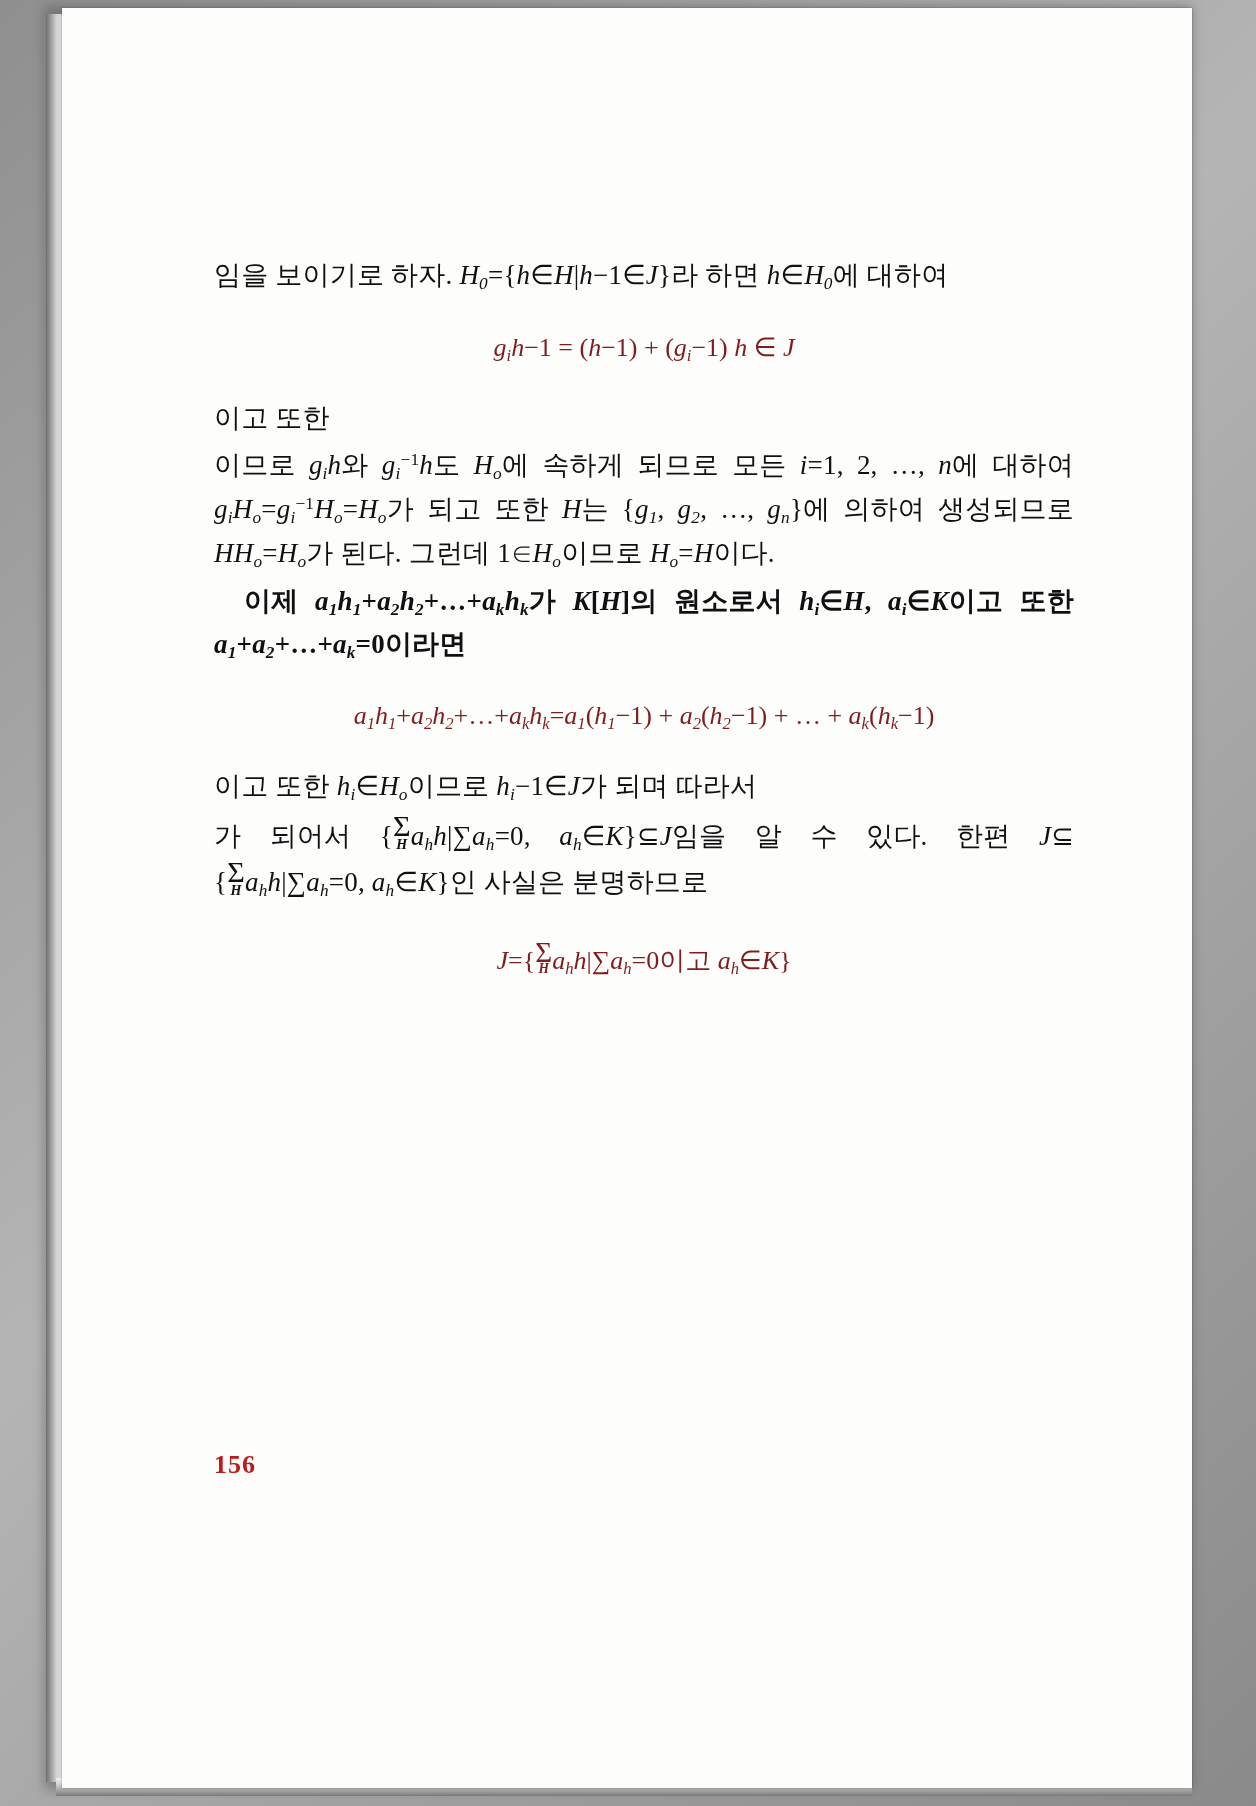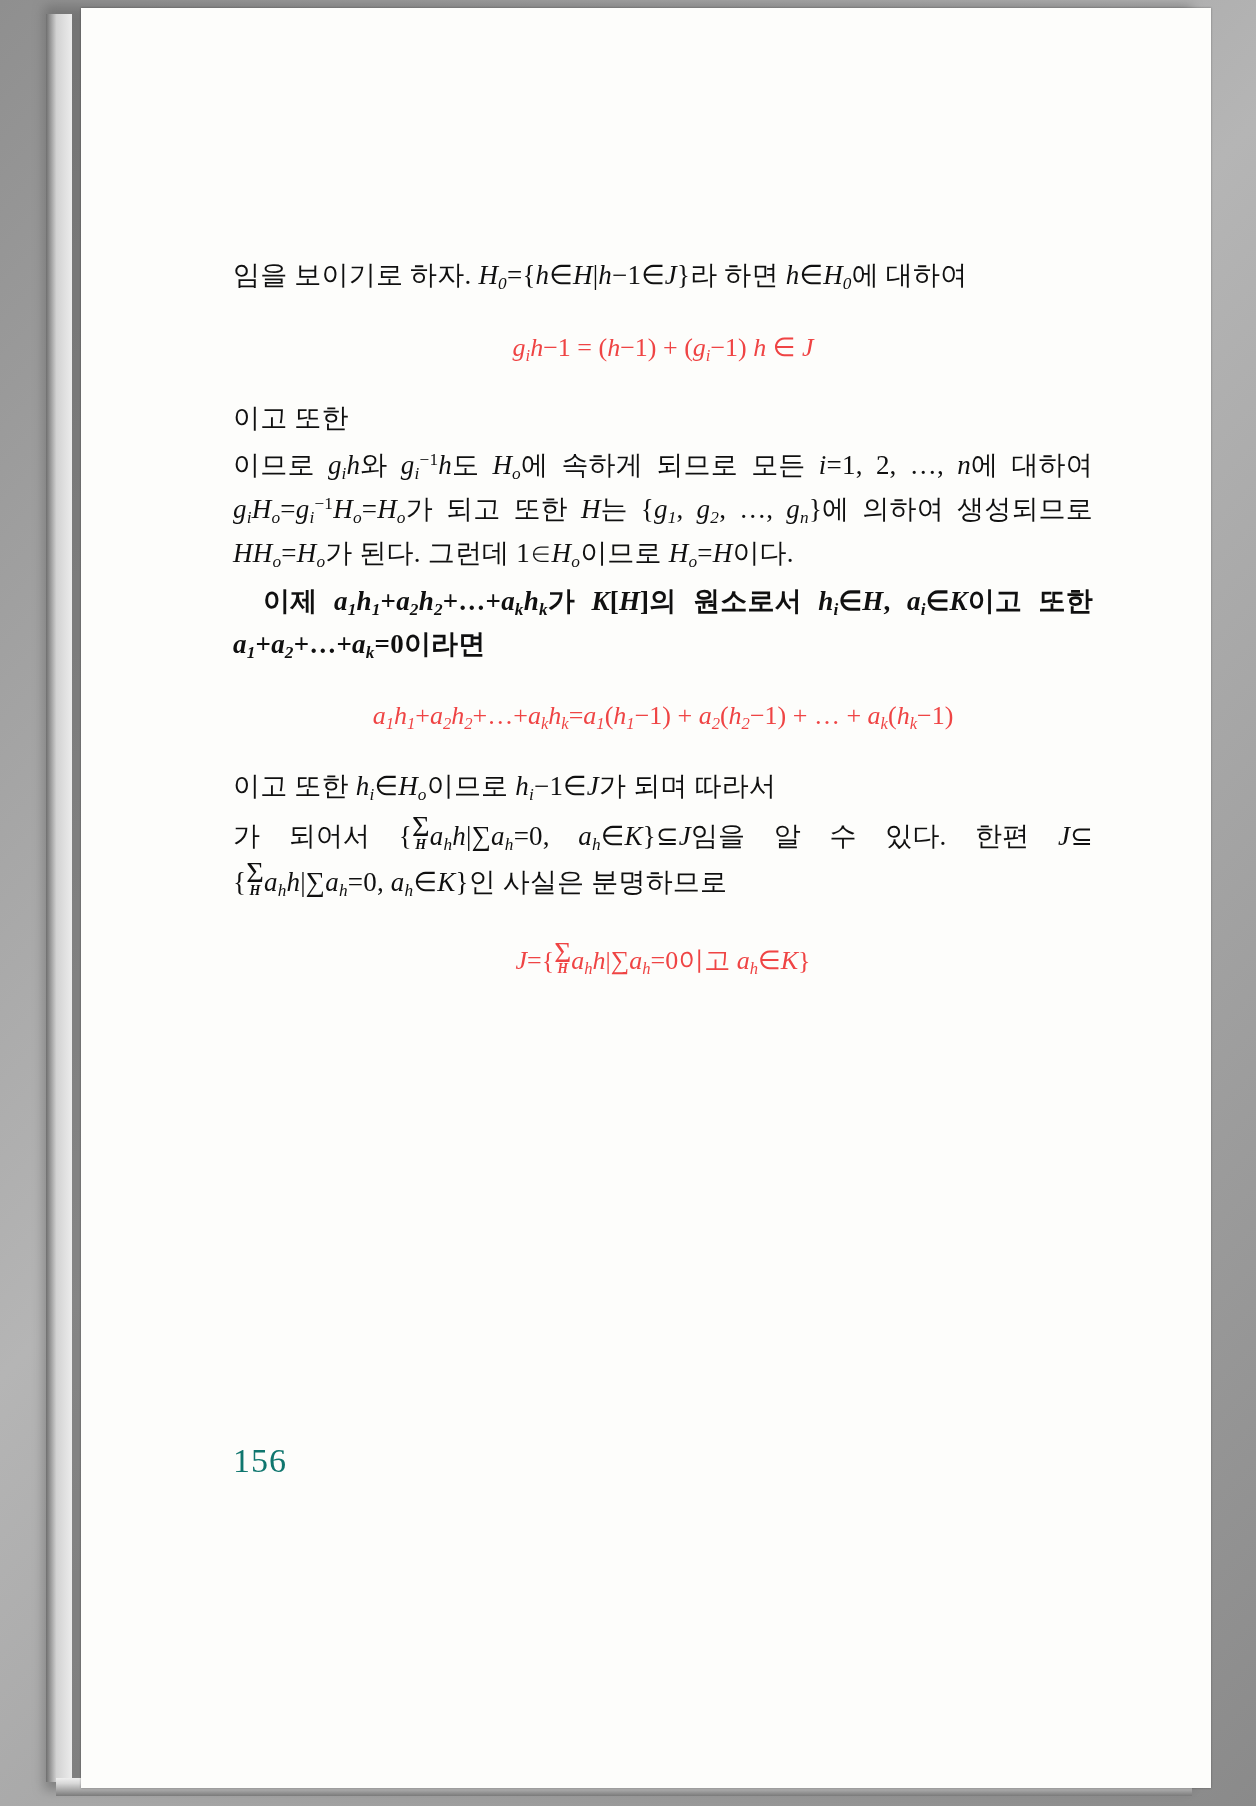--- a/index.html
+++ b/index.html
@@ -44,21 +44,21 @@
     position: absolute;
     left: 56px;
     bottom: 10px;
     width: 1136px;
     height: 18px;
     background: linear-gradient(0deg, #7a7a7a 0%, #d8d8d8 70%, #efefef 100%);
   }
 
   .page {
     position: absolute;
-    left: 81px;
+    left: 62px;
     top: 8px;
     width: 1130px;
     height: 1780px;
     background: #fdfdfb;
     box-shadow: 0 0 2px rgba(0,0,0,0.35);
   }
 
   .page-inner {
     position: absolute;
     left: 0; top: 0; right: 0; bottom: 0;
@@ -75,21 +75,21 @@
     text-align: justify;
     margin: 0 0 4px 0;
     color: #101010;
   }
   .para.indent { text-indent: 30px; font-weight: bold; }
 
   .eq {
     text-align: center;
     font-size: 26px;
     margin: 34px 0 34px 0;
-    color: #ef4444;
+    color: #7f1d1d;
   }
 
   .math { font-family: "Liberation Serif", serif; font-style: italic; }
   .up { font-style: normal; }
 
   sub, sup {
     font-size: 0.64em;
     line-height: 0;
     font-style: italic;
   }
@@ -114,25 +114,25 @@
     font-style: italic;
     font-weight: bold;
     line-height: 0.9;
     margin-top: -2px;
   }
 
   .folio {
     position: absolute;
     left: 152px;
     bottom: 308px;
-    font-size: 34px;
-    font-weight: normal;
+    font-size: 26px;
+    font-weight: bold;
     letter-spacing: 1px;
     font-variant: small-caps;
-    color: #0f766e;
+    color: #b91c1c;
   }
 
   .nowrap { white-space: nowrap; }
 </style>
 </head>
 <body>
 
 <div id="scene">
 
   <div class="page-shadow"></div>

